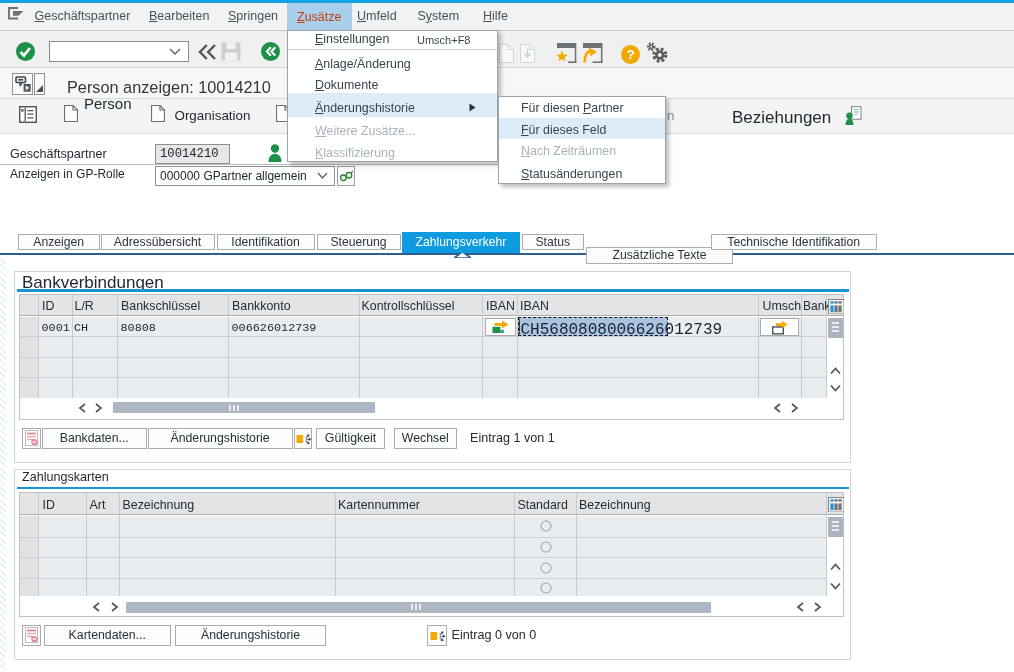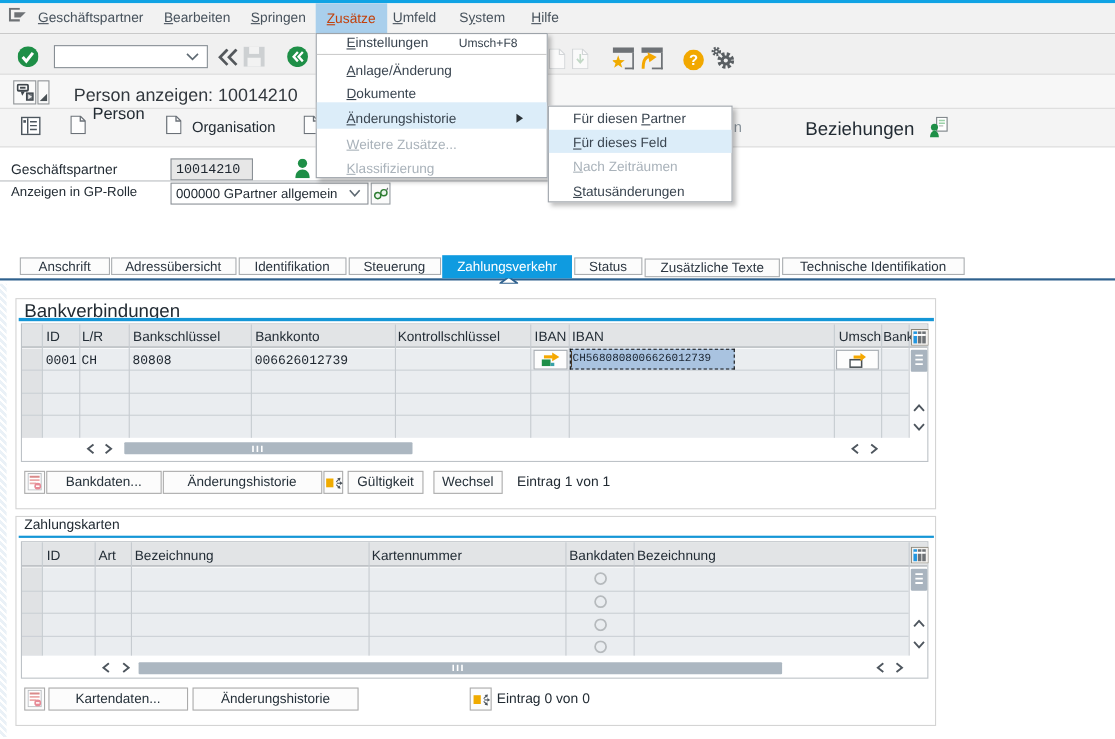--- a/index.html
+++ b/index.html
@@ -155,27 +155,27 @@
     <circle cx="4.4" cy="8.8" r="2.8" fill="#EAF4EC" stroke="#2E7D32" stroke-width="1.3"></circle>
     <circle cx="10" cy="6.2" r="2.8" fill="#EAF4EC" stroke="#2E7D32" stroke-width="1.3"></circle>
     <path d="M12.4 4.2l1.2-2.4" stroke="#6A7077" stroke-width="1.1"></path>
   </svg>
 
 <div class="a" style="left:0;top:252.5px;width:1014px;height:2.5px;background:#2F618E"></div>
 <svg class="a" style="left:454px;top:251.2px" width="17" height="7">
     <path d="M0 7L8.5 0.8 17 7z" fill="#fff" stroke="#2F618E" stroke-width="1.7"></path>
   </svg>
 
-<div class="a tab" style="left:18px;top:233.5px;width:81.5px">Anschrift</div>
+<div class="a tab" style="left:18px;top:233.5px;width:81.5px">Anzeigen</div>
 <div class="a tab" style="left:100.5px;top:233.5px;width:114px">Adressübersicht</div>
 <div class="a tab" style="left:216.5px;top:233.5px;width:98px">Identifikation</div>
 <div class="a tab" style="left:316.5px;top:233.5px;width:84px">Steuerung</div>
 <div class="a tabsel" style="left:402px;top:231.5px;width:118px">Zahlungsverkehr</div>
 <div class="a tab" style="left:522px;top:233.5px;width:61.5px">Status</div>
-<div class="a tab" style="left:586px;top:235px;width:123px">Zusätzliche Texte</div>
+<div class="a tab" style="left:586px;top:247px;width:147px">Zusätzliche Texte</div>
 <div class="a tab" style="left:711px;top:233.5px;width:165.5px">Technische Identifikation</div>
 
 <div class="a" style="left:0;top:258px;width:5.5px;height:412px;background:repeating-linear-gradient(45deg,#fff 0 2.5px,#EAF1F7 2.5px 4.5px)"></div>
 
 <div class="a" style="left:14px;top:271px;width:837px;height:192px;border:1px solid #D4D4D4;background:#fff"></div>
 <div class="lbl" style="left:22px;top:272.5px;font-size:17px">Bankverbindungen</div>
 <div class="a" style="left:16.5px;top:289px;width:832px;height:2.5px;background:#1496D6"></div>
 
 <div class="a" style="left:19px;top:293.5px;width:825px;height:126.5px;border:1px solid #BDC2C7;background:#fff"></div>
 <div class="a" style="left:20px;top:294.5px;width:823px;height:21.5px;background:#E2E4E6;border-bottom:1px solid #A8ADB2"></div>
@@ -217,21 +217,21 @@
 <div class="cell" style="left:231.5px;top:321px">006626012739</div>
 <div class="a" style="left:484.5px;top:317.5px;width:31px;height:18px;background:#FDFDFD;border:1px solid #A7ACB2"></div>
 <svg class="a" style="left:492px;top:319.8px" width="17" height="13.5">
     <rect x="0.5" y="6.8" width="8" height="6.2" fill="#1E8F47"></rect>
     <rect x="8.5" y="9.8" width="3.4" height="3.2" fill="#36A0A8"></rect>
     <rect x="2.5" y="3" width="8" height="2.8" fill="#F5A800"></rect>
     <path d="M10 0.5l6.5 4-6.5 4z" fill="#F5A800"></path>
   </svg>
 <div class="a" style="left:517.5px;top:317.3px;width:150px;height:18.4px;background:#A9C3E0;border:1px dashed #111"></div>
 <div class="a" style="left:518.8px;top:319px;width:1.6px;height:15px;background:#4A3A28"></div>
-<div class="cell" style="left:520.5px;top:321px;color:#1A2430;font-size:10px">CH5680808006626012739</div>
+<div class="cell" style="left:520.5px;top:321px;color:#1A2430;font-size:16px">CH5680808006626012739</div>
 <div class="a" style="left:760px;top:317.5px;width:39px;height:18px;background:#FDFDFD;border:1px solid #A7ACB2"></div>
 <svg class="a" style="left:771.5px;top:319.5px" width="16" height="15">
     <rect x="0.7" y="7" width="10.6" height="6.8" fill="#fff" stroke="#4A5156" stroke-width="1.4"></rect>
     <rect x="4" y="3.2" width="7" height="2.8" fill="#F5A800"></rect>
     <path d="M10.2 0.8L15.3 4.6 10.2 8.4z" fill="#F5A800"></path>
   </svg>
 
 <div class="a" style="left:827.5px;top:317.5px;width:15px;height:20px;background:#A9B4BF;border-radius:1px"></div>
 <svg class="a" style="left:831.5px;top:322px" width="7" height="11">
     <path d="M0 1h7M0 5h7M0 9h7" stroke="#fff" stroke-width="1.6"></path>
@@ -304,21 +304,21 @@
 <div class="vl" style="left:86px;top:492.5px;height:103.5px"></div>
 <div class="vl" style="left:119px;top:492.5px;height:103.5px"></div>
 <div class="vl" style="left:335px;top:492.5px;height:103.5px"></div>
 <div class="vl" style="left:514px;top:492.5px;height:103.5px"></div>
 <div class="vl" style="left:576px;top:492.5px;height:103.5px"></div>
 <div class="vl" style="left:826px;top:492.5px;height:103.5px"></div>
 <div class="hdr" style="left:42.5px;top:497.5px">ID</div>
 <div class="hdr" style="left:89.5px;top:497.5px">Art</div>
 <div class="hdr" style="left:122.5px;top:497.5px">Bezeichnung</div>
 <div class="hdr" style="left:338px;top:497.5px">Kartennummer</div>
-<div class="hdr" style="left:517.5px;top:497.5px">Bankdaten</div>
+<div class="hdr" style="left:517.5px;top:497.5px">Standard</div>
 <div class="hdr" style="left:579px;top:497.5px">Bezeichnung</div>
 <svg class="a" style="left:827.5px;top:497px" width="16" height="15">
     <rect x="0.5" y="0.5" width="15.5" height="14.5" fill="#F5F3F0" stroke="#8A8578"></rect>
     <rect x="2.4" y="2.3" width="3.2" height="10.9" fill="#2196E0"></rect>
     <rect x="6.4" y="2.3" width="3.2" height="10.9" fill="#6E7276"></rect>
     <rect x="10.4" y="2.3" width="3.2" height="10.9" fill="#6E7276"></rect>
     <rect x="2.4" y="4.6" width="11.2" height="1.8" fill="#fff"></rect>
   </svg>
 <svg class="a" style="left:539.5px;top:519.8px" width="12" height="12">
     <circle cx="6" cy="6" r="5" fill="none" stroke="#B6BABD" stroke-width="1.6"></circle>

